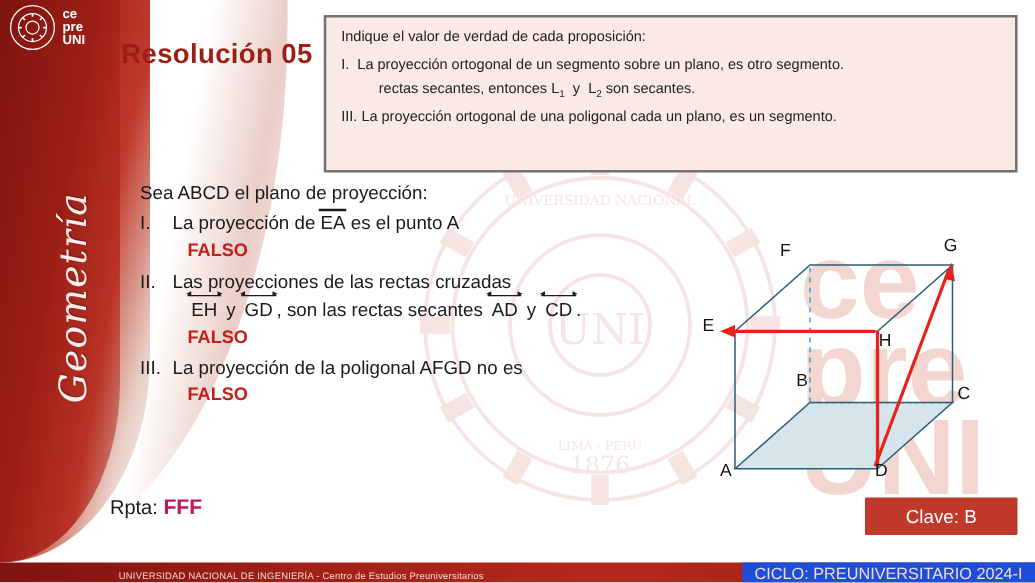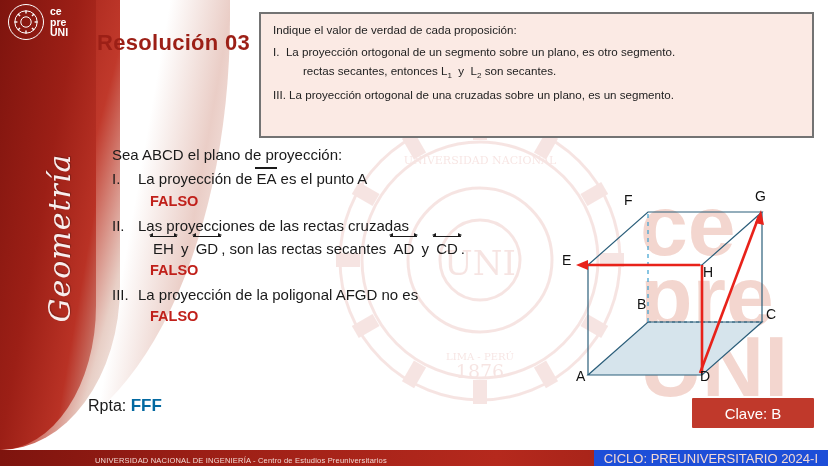--- a/index.html
+++ b/index.html
@@ -103,21 +103,21 @@
   }
   .ovarrow:after{
     content:"";position:absolute;top:-6.6px;right:-1px;
     border-left:4px solid #1a1a1a;border-top:2.6px solid transparent;border-bottom:2.6px solid transparent;
   }
   .ovarrow.both i{
     position:absolute;top:-6.6px;left:-1px;
     border-right:4px solid #1a1a1a;border-top:2.6px solid transparent;border-bottom:2.6px solid transparent;
   }
   .rpta{position:absolute;left:88px;top:396px;font-size:16px;color:#1a1a1a;}
-  .rpta b{color:#0369a1;font-size:17px;}
+  .rpta b{color:#be185d;font-size:17px;}
 
   
   .figure{position:absolute;left:540px;top:170px;width:280px;height:225px;}
   .fig-label{position:absolute;font-size:14px;color:#111;font-weight:normal;}
 
   
   .clave{
     position:absolute;right:14px;top:398px;width:122px;height:30px;
     background:#c0392b;color:#fff;font-size:15px;
     display:flex;align-items:center;justify-content:center;
@@ -189,32 +189,32 @@
       </g>
     </svg>
   </div>
   <div class="logo-text">
     <span>ce</span>
     <span>pre</span>
     <span>UNI</span>
   </div>
 </div>
 
-<div class="res-title">Resolución 03</div>
+<div class="res-title">Resolución 05</div>
 
 <div class="stmt-box">
   <div class="stmt-line">Indique el valor de  verdad de cada proposición:</div>
   <div class="stmt-line ind">
     I.&nbsp; La proyección ortogonal de un segmento sobre un plano, es otro segmento.
   </div>
   <div class="stmt-line ind2">
     rectas secantes, entonces L<sub>1</sub>&nbsp; y&nbsp; L<sub>2</sub> son secantes.
   </div>
   <div class="stmt-line ind">
-    III. La proyección ortogonal de una cruzadas sobre un plano, es un segmento.
+    III. La proyección ortogonal de una poligonal cada un plano, es un segmento.
   </div>
 </div>
 
 <div class="body-text">
   <div class="bt-row">
     <div class="bt-main">Sea ABCD el plano de proyección:</div>
   </div>
 
   <div class="bt-row" style="margin-top:6px">
     <div class="bt-num">I.</div>

